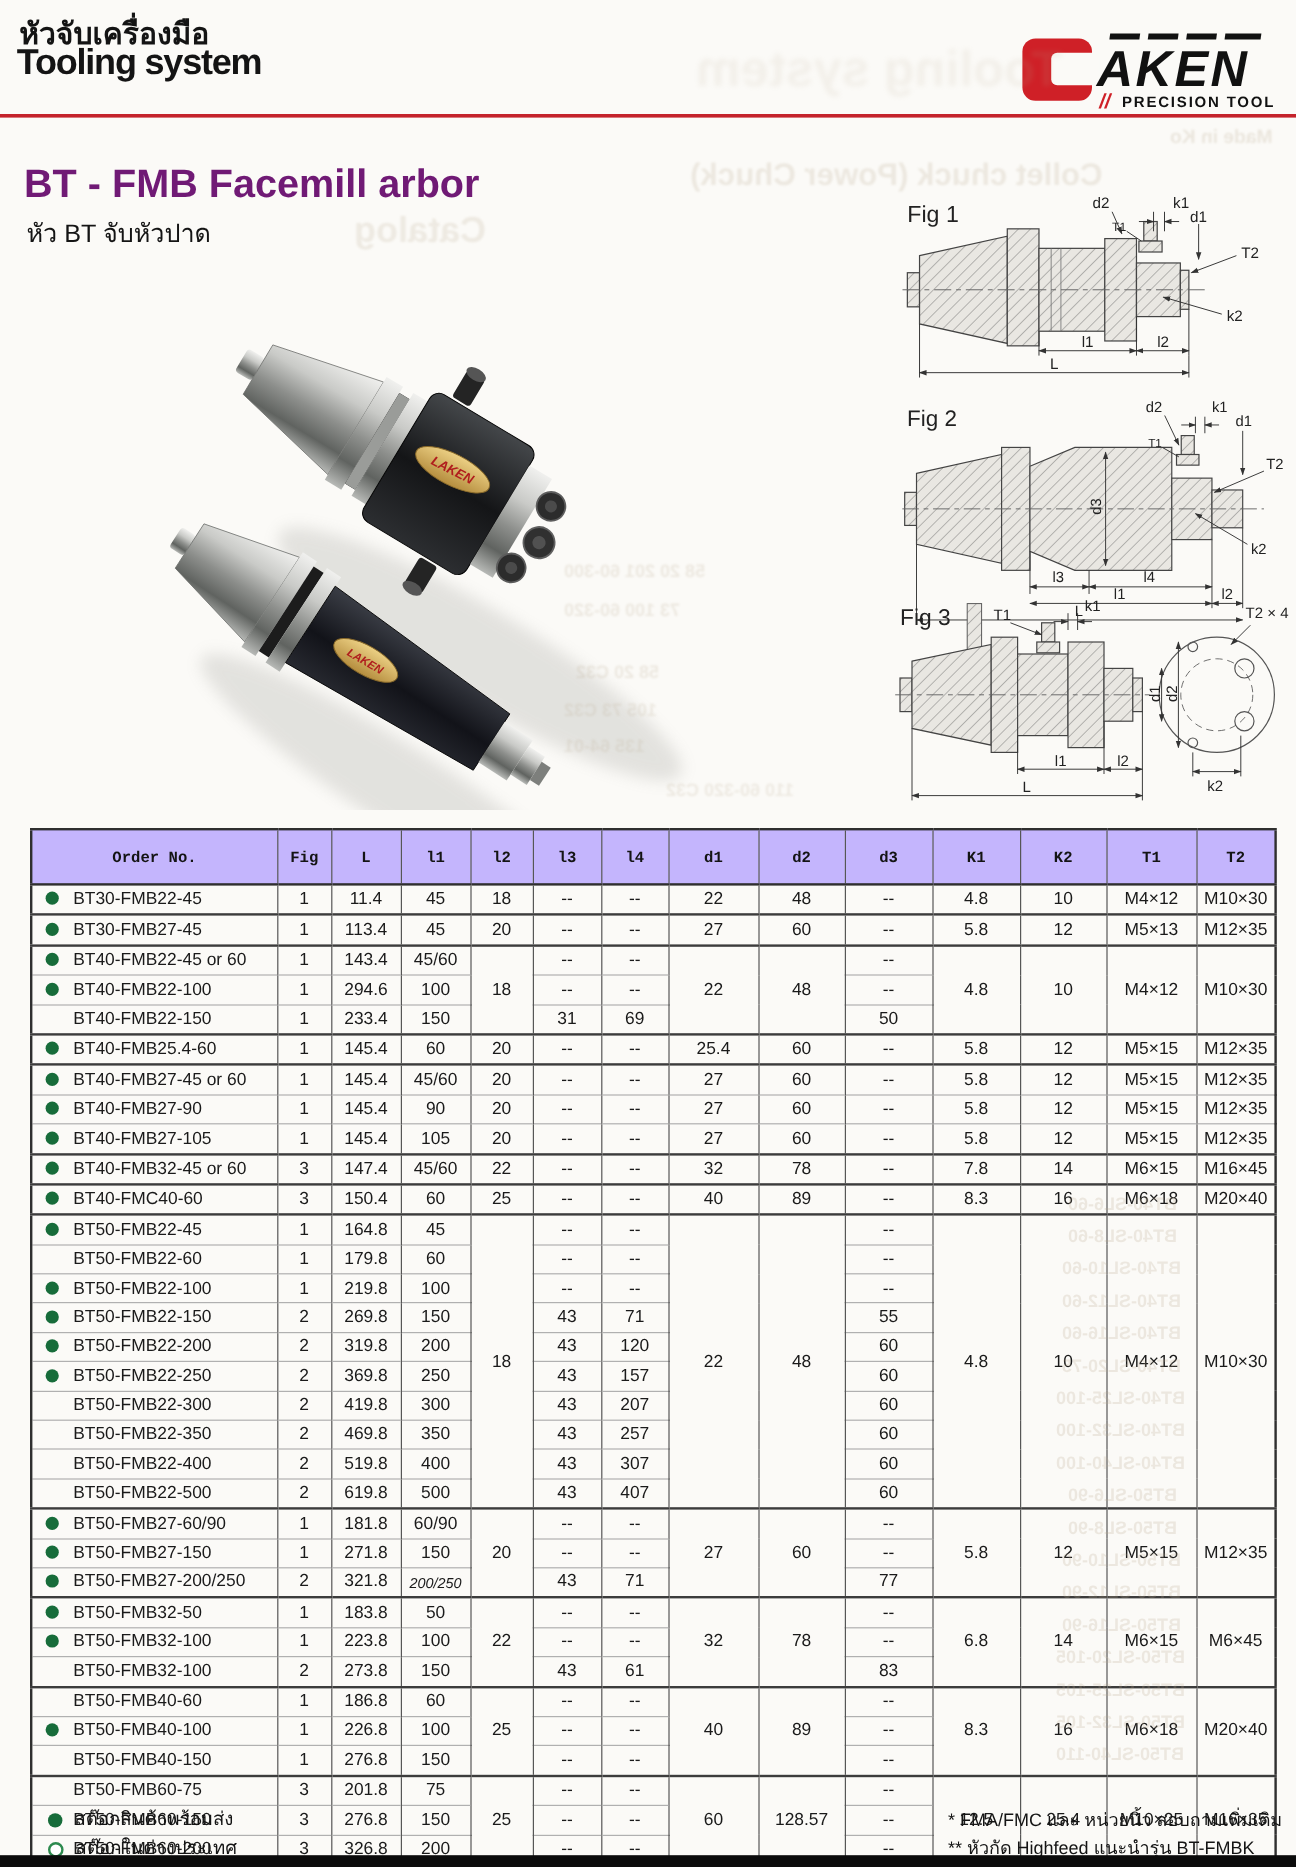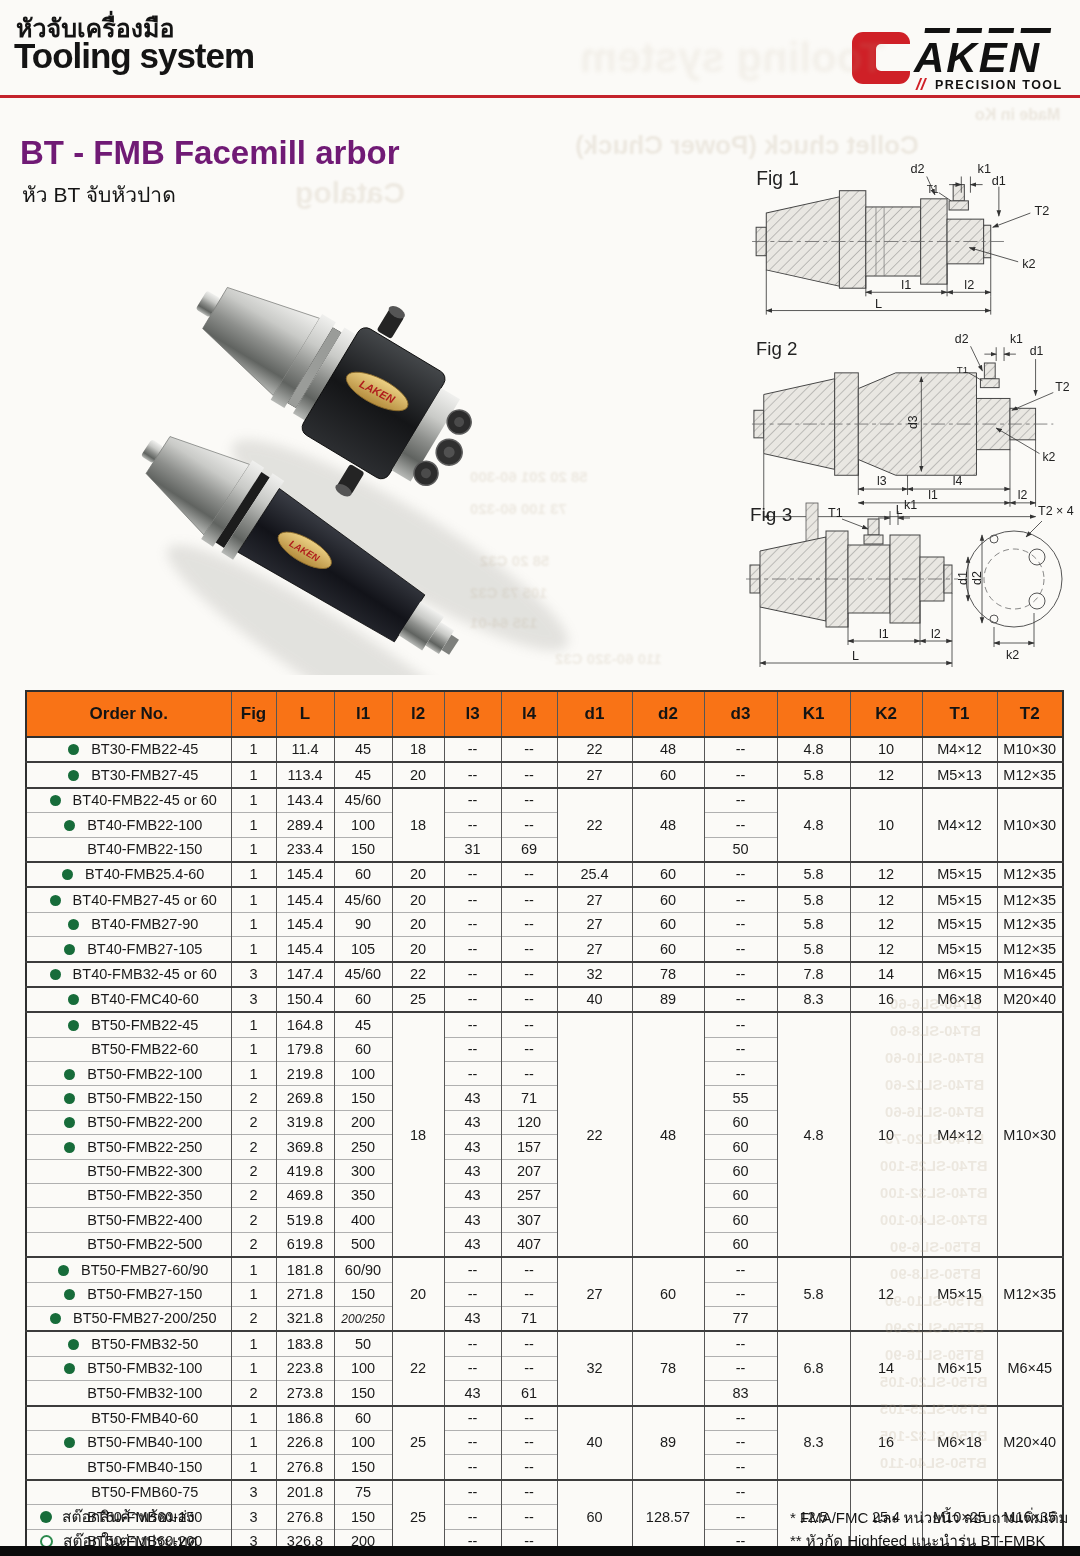--- a/index.html
+++ b/index.html
@@ -1,38 +1,38 @@
 <!DOCTYPE html>
 <html><head>
 <meta charset="utf-8">
 <style>
   html,body{margin:0;padding:0;}
   body{width:1080px;height:1556px;position:relative;background:#fbfaf7;
        font-family:"Liberation Sans",sans-serif;overflow:hidden;color:#141414;}
   .abs{position:absolute;}
   
   .hdr-thai{left:16px;top:8px;font-size:25px;font-weight:bold;}
-  .hdr-en{left:14px;top:36px;font-size:35px;font-weight:bold;letter-spacing:-1px;}
+  .hdr-en{left:14px;top:36px;font-size:30px;font-weight:bold;letter-spacing:-1px;}
   .red-rule{left:0;top:95px;width:1080px;height:3px;background:#c4232b;}
   
   .sec-title{left:20px;top:134px;font-size:33px;font-weight:bold;color:#701a75;}
   .sec-sub{left:22px;top:178px;font-size:21px;}
   
   .figbox{position:absolute;}
   svg text{font-family:"Liberation Sans",sans-serif;}
   
   table.spec{position:absolute;left:25px;top:690px;width:1037px;border-collapse:collapse;
              table-layout:fixed;background:transparent;border:2px solid #2f2f2f;}
-  table.spec th{background:#f97316;font-size:17px;font-weight:bold;height:42px;
-                border:1px solid #565656;border-top:2px solid #2f2f2f;border-bottom:2px solid #2f2f2f;}
+  table.spec th{background:#c4b5fd;font-size:13px;font-weight:bold;height:42px;
+                border:1px solid #565656;border-top:2px solid #2f2f2f;border-bottom:2px solid #2f2f2f;font-family:Liberation Mono, monospace;}
   table.spec td{font-size:14.5px;height:23.4px;line-height:1;padding:0 2px;text-align:center;
                 vertical-align:middle;border-left:1px solid #565656;border-right:1px solid #565656;
                 border-top:1px solid #b0b0b0;color:#1a1a1a;}
   table.spec tr.gs td{border-top:2px solid #3c3c3c;}
-  table.spec td.order{text-align:center;white-space:nowrap;}
+  table.spec td.order{text-align:left;white-space:nowrap;}
   table.spec td.small{font-size:12px;font-style:italic;}
   .dot{display:inline-block;width:11px;height:11px;border-radius:50%;background:#176c3a;
        margin:0 12px 0 9px;vertical-align:-1px;}
   .dot.off{background:transparent;}
   
   .legend{left:40px;top:1506px;font-size:15.5px;line-height:22px;}
   .legend .row{display:flex;align-items:center;margin-bottom:2px;}
   .ldot{width:12px;height:12px;border-radius:50%;background:#176c3a;display:inline-block;margin-right:10px;flex:none;}
   .ldot.open{background:#fff;border:2px solid #2d8a4e;width:9px;height:9px;}
   .notes{left:790px;top:1506px;font-size:15px;line-height:23px;white-space:nowrap;}
@@ -403,21 +403,21 @@
         <td rowspan="3">48</td>
         <td>--</td>
         <td rowspan="3">4.8</td>
         <td rowspan="3">10</td>
         <td rowspan="3">M4×12</td>
         <td rowspan="3">M10×30</td>
       </tr>
       <tr>
         <td class="order"><span class="dot"></span><span>BT40-FMB22-100</span></td>
         <td>1</td>
-        <td>289.4</td>
+        <td>294.6</td>
         <td>100</td>
         <td>--</td>
         <td>--</td>
         <td>--</td>
       </tr>
       <tr>
         <td class="order"><span class="dot off"></span><span>BT40-FMB22-150</span></td>
         <td>1</td>
         <td>233.4</td>
         <td>150</td>

